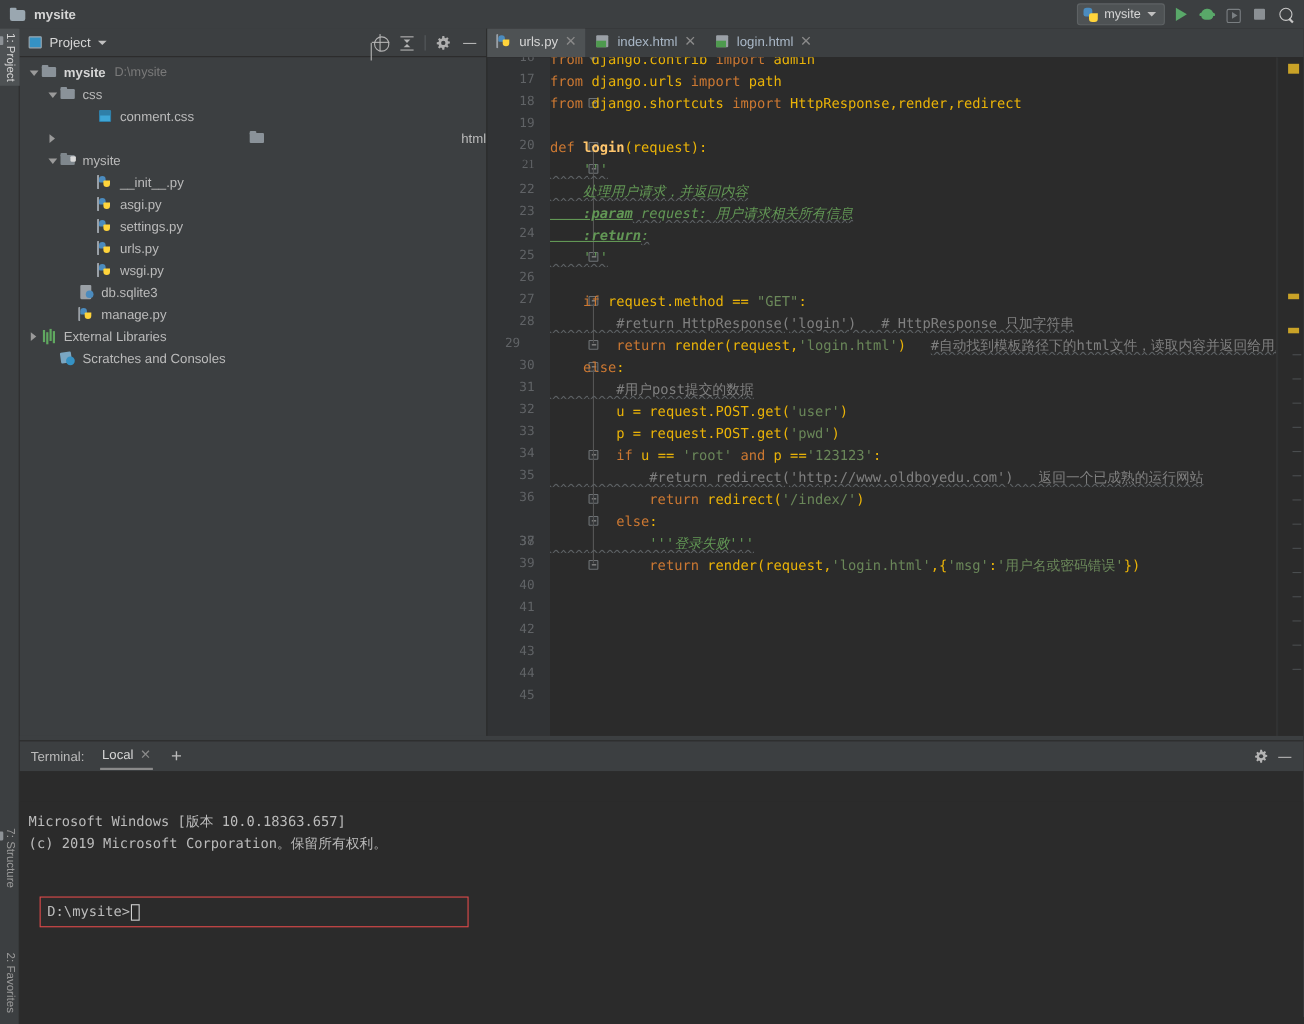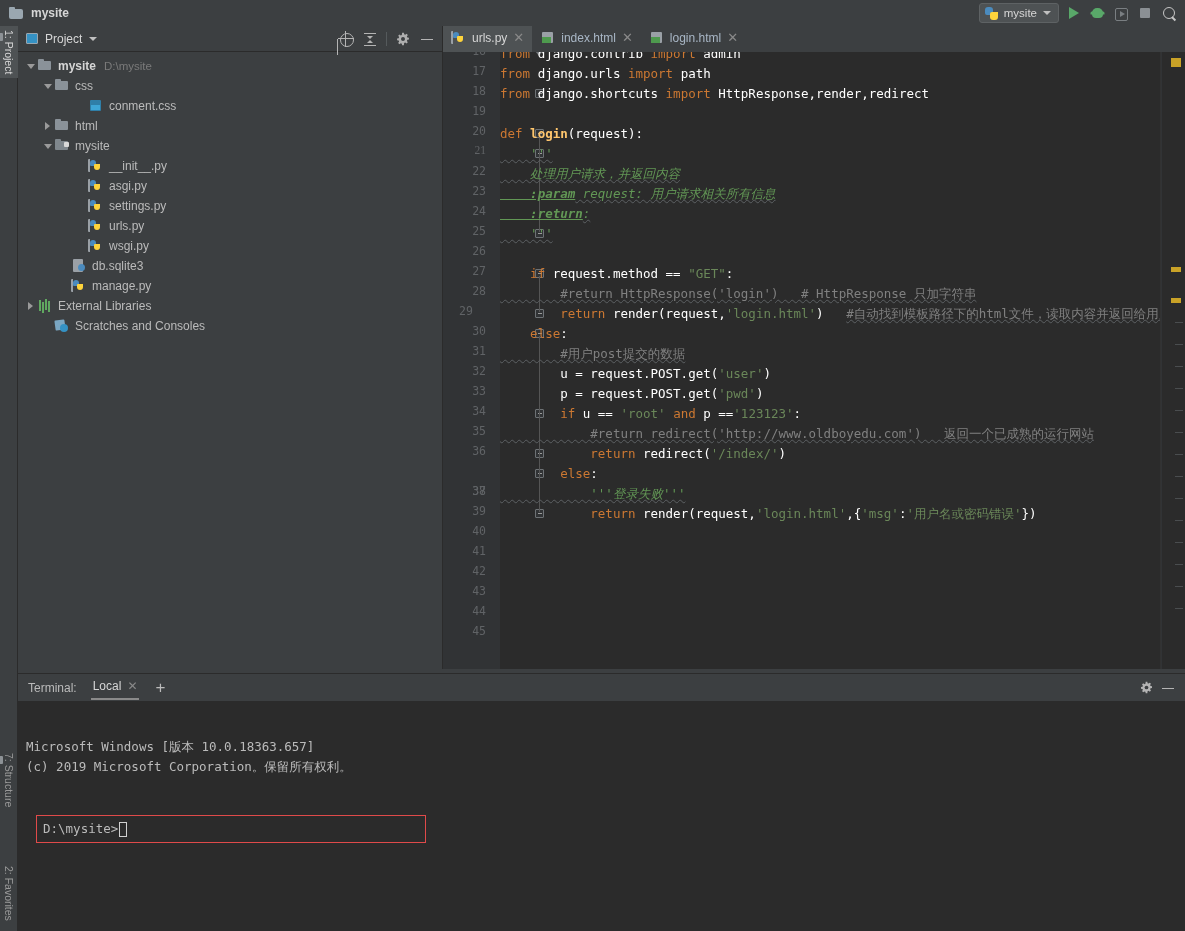--- a/index.html
+++ b/index.html
@@ -314,21 +314,21 @@
     font-family: "DejaVu Sans Mono", monospace; font-size: 12.5px;
     line-height: 20px; color: #a9b7c6; white-space: pre;
   }
   .cline { position: absolute; left: 0; height: 20px; white-space: pre; }
   .kw { color: #cc7832; }
   .fn { color: #ffc66d; font-weight: bold; }
   .str { color: #6a8759; }
   .cmt { color: #808080; }
   .doc { color: #629755; font-style: italic; }
   .doctag { color: #629755; font-style: italic; font-weight: bold; text-decoration: underline; }
-  .plain { color: #ffffff; }
+  .plain { color: #eab308; }
   .wavy { text-decoration: underline; text-decoration-style: wavy;
           text-decoration-color: #5c6063; text-decoration-thickness: 1px; }
 
   .rightmark-col {
     position: absolute; right: 0; top: 0; width: 24px; height: 621px;
     background: #2b2b2b; border-left: 1px solid #313335;
   }
   .vscroll-mark { position: absolute; right: 4px; width: 10px; height: 4px; }
   .tick { position: absolute; right: 2px; width: 8px; height: 1px; background: #4a4d4f; }
 
@@ -453,21 +453,21 @@
         <div class="trow" style="padding-left: 23px;">
           <span class="tarrow down"></span>
           <span class="ico ico-folder"></span>
           <span class="tlabel">css</span>
         </div>
         <div class="trow" style="padding-left: 57px;">
           <span class="tarrow"></span>
           <span class="ico ico-css"></span>
           <span class="tlabel">conment.css</span>
         </div>
-        <div class="trow" style="padding-left: 23px;">
+        <div class="trow" style="padding-left: 23px; justify-content: space-between;">
           <span class="tarrow right"></span>
           <span class="ico ico-folder"></span>
           <span class="tlabel">html</span>
         </div>
         <div class="trow" style="padding-left: 23px;">
           <span class="tarrow down"></span>
           <span class="ico ico-folder ico-folder-mod">
             <i></i>
           </span>
           <span class="tlabel">mysite</span>

